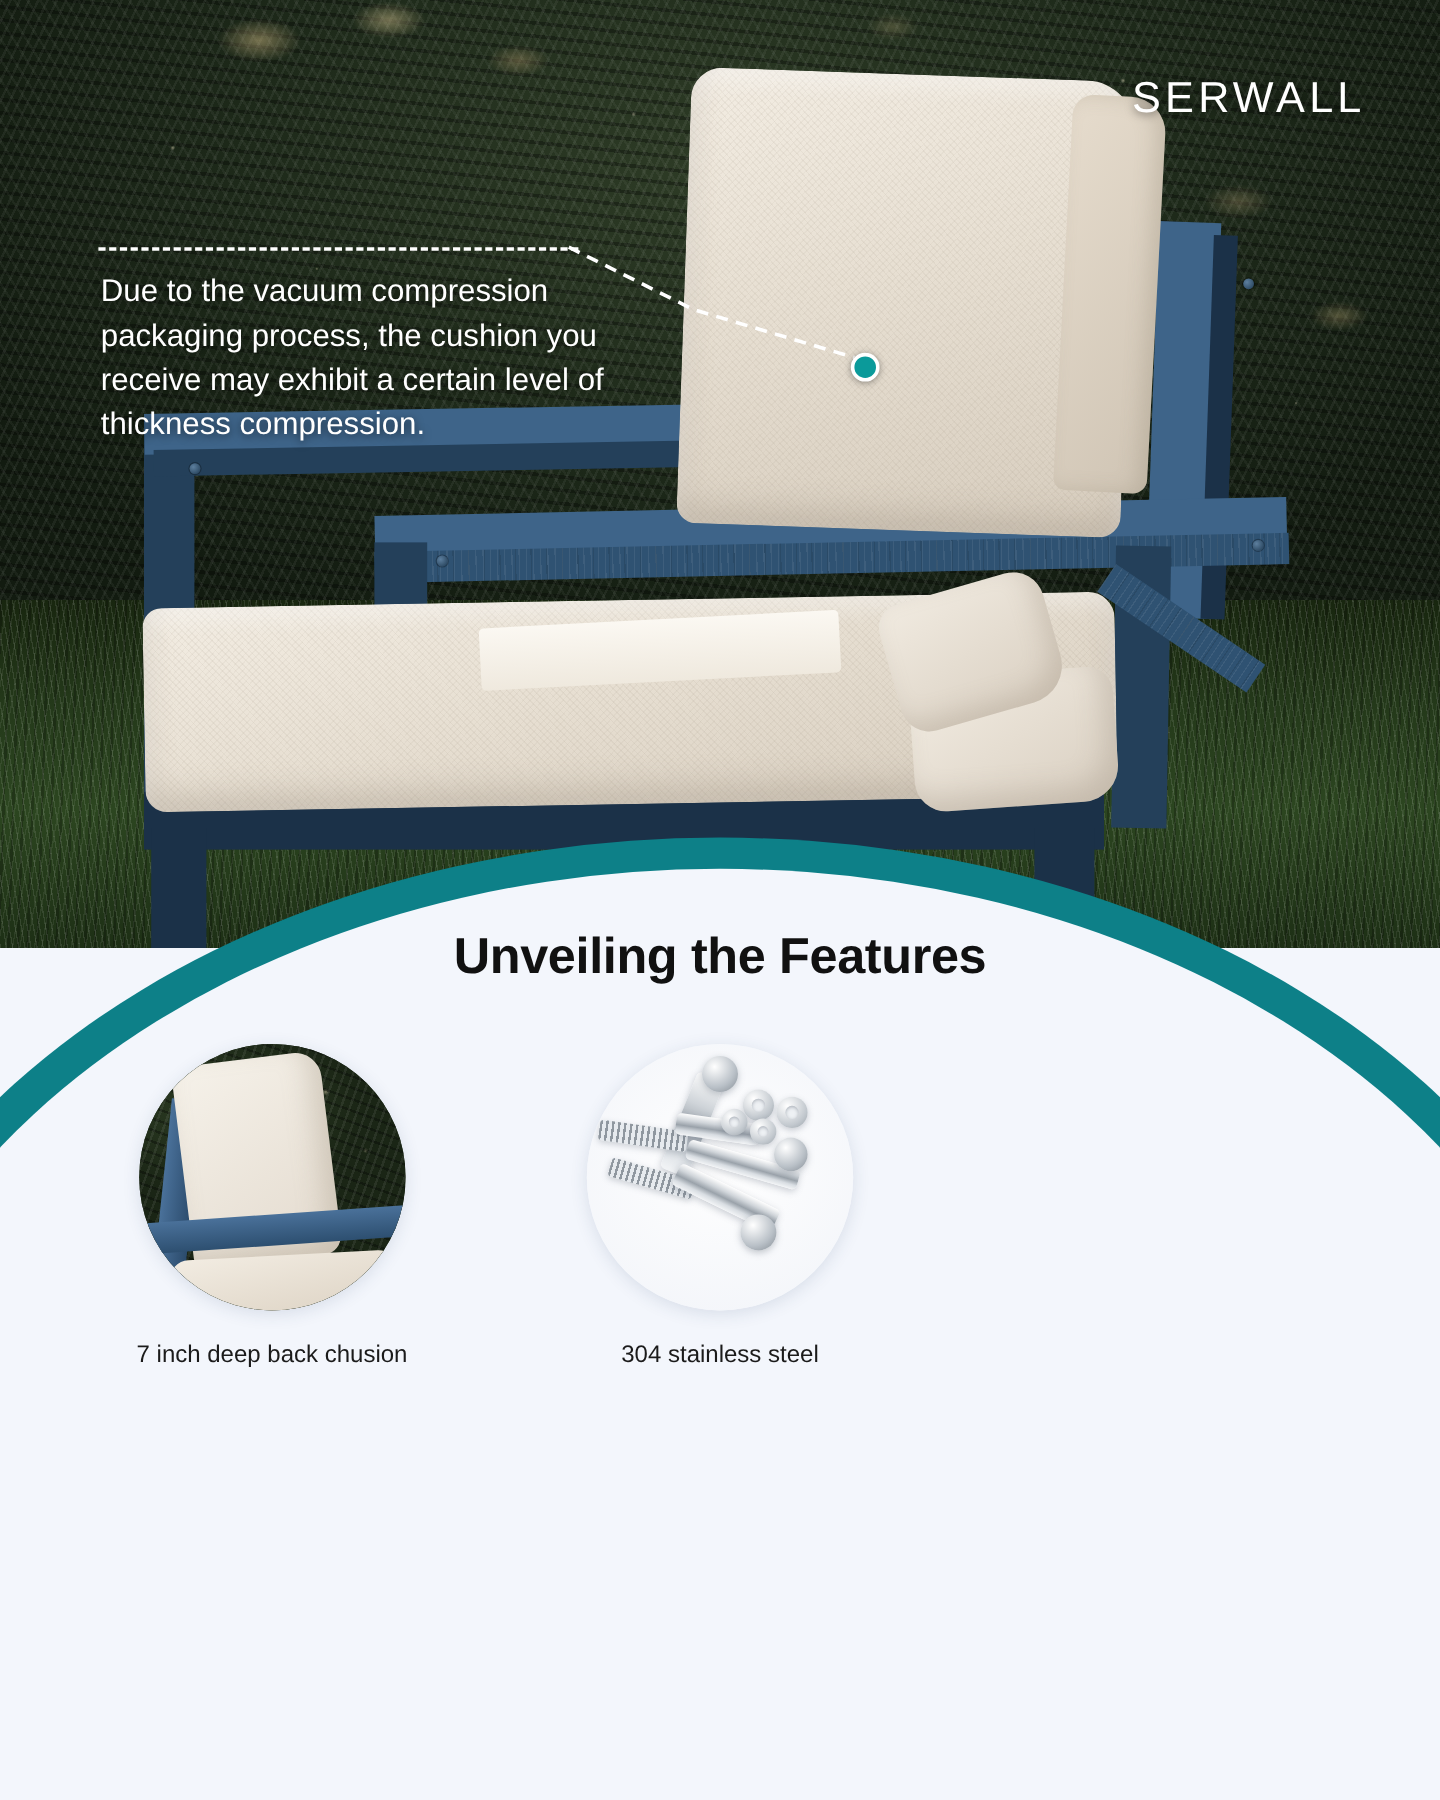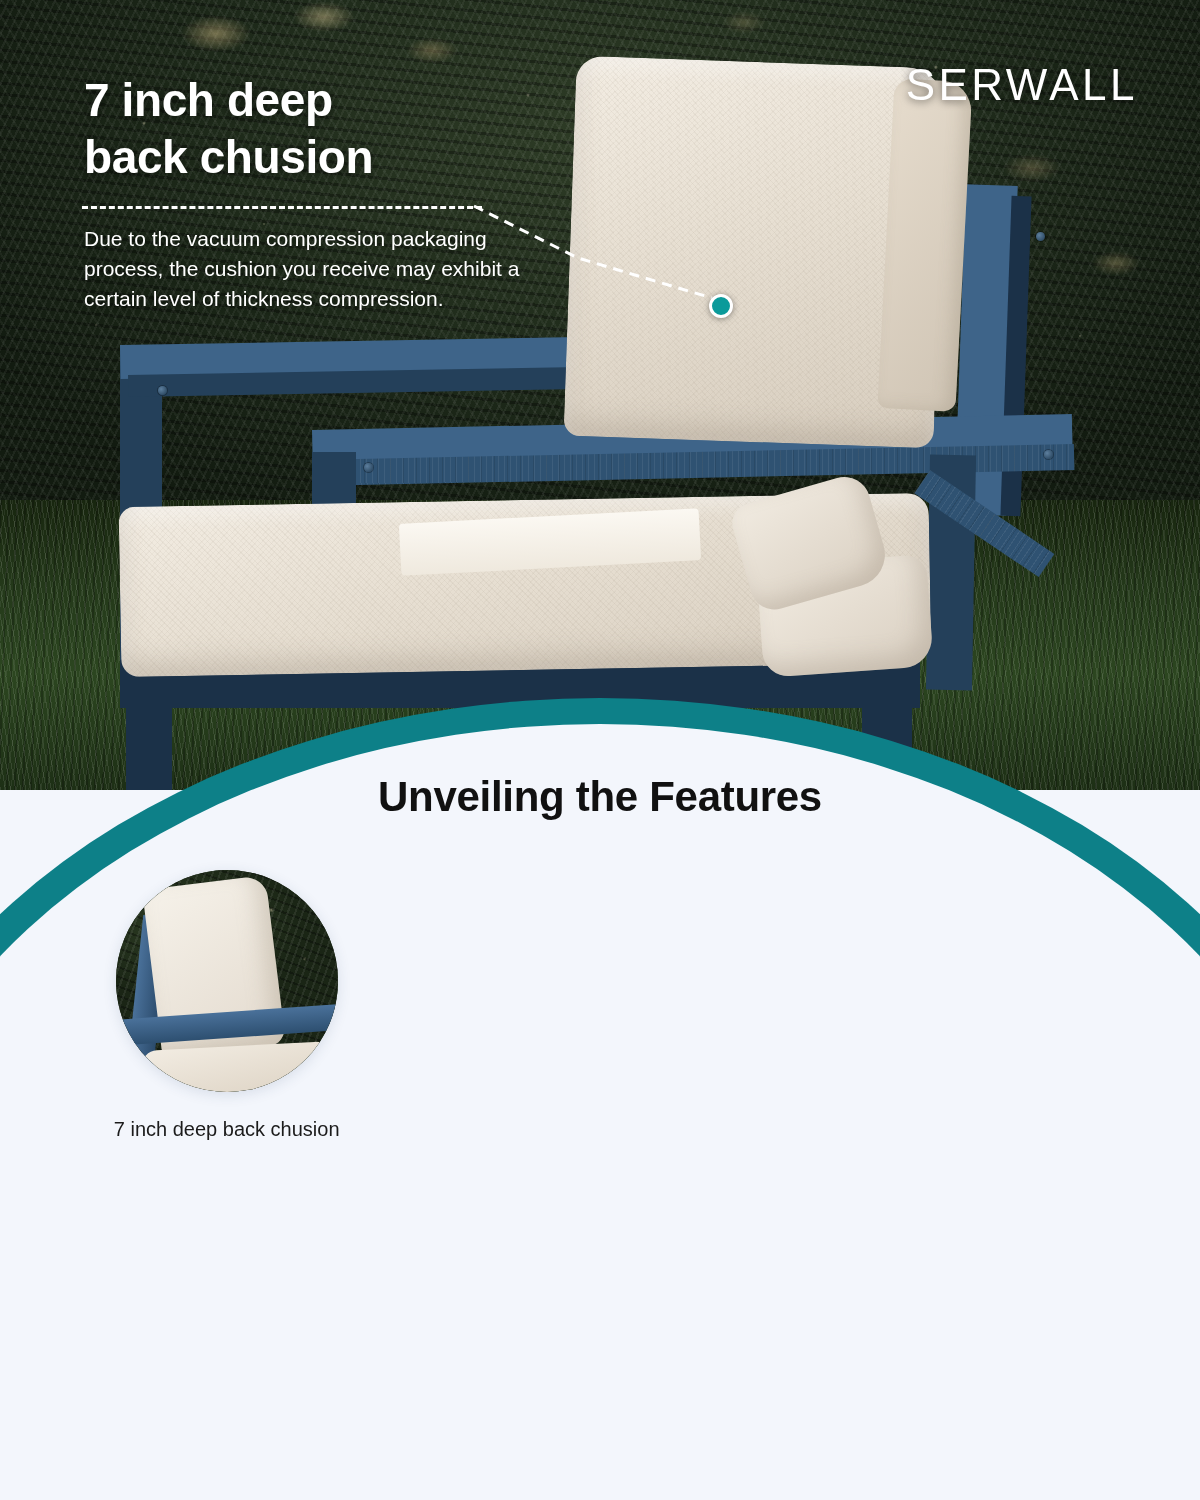--- a/index.html
+++ b/index.html
@@ -123,21 +123,21 @@
     left: 82px; top: 206px;
     width: 400px; height: 0;
     border-top: 3px dashed #ffffff;
   }
 
   .hero-body {
     position: absolute;
     left: 84px; top: 224px;
     width: 440px;
     color: #ffffff;
-    font-size: 21px;
+    font-size: 26px;
     line-height: 1.42;
     font-weight: 400;
     text-shadow: 0 1px 7px rgba(0,0,0,.6);
   }
 
   .leader {
     position: absolute;
     left: 470px; top: 200px;
     width: 270px; height: 120px;
     pointer-events: none;
@@ -151,21 +151,21 @@
     background: #0b9a9a;
     border: 3px solid #ffffff;
     box-shadow: 0 1px 6px rgba(0,0,0,.4);
   }
 
   
   .logo {
     position: absolute;
     right: 62px; top: 60px;
     color: #ffffff;
-    font-size: 44px;
+    font-size: 36px;
     font-weight: 300;
     letter-spacing: 3.5px;
     text-shadow: 0 1px 8px rgba(0,0,0,.6);
     white-space: nowrap;
   }
 
   
   .arc-wrap {
     position: absolute;
     left: 0; top: 640px;
@@ -409,22 +409,20 @@
       <div class="cush fabric" style="left:570px; top:62px; width:370px; height:380px; border-radius:26px 40px 18px 16px; transform:rotate(2deg);"></div>
       <div style="position:absolute; left:886px; top:80px; width:78px; height:330px;
                   background:linear-gradient(120deg,#e6dccd,#cfc4b4); border-radius:18px 30px 12px 10px; transform:rotate(3deg);
                   box-shadow: inset -8px 0 16px rgba(150,138,120,.3);"></div>
 
       <div style="position:absolute; left:740px; top:488px; width:140px; height:110px;
                   background:linear-gradient(160deg,#f1ebe1,#d9cfc1); border-radius:20px 26px 32px 24px; transform:rotate(-16deg);
                   box-shadow: inset -8px -10px 20px rgba(155,143,126,.3);"></div>
     </div>
 
-    <div class="hero-title" style="white-space: pre-line;">7 inch deep
-back chusion</div>
 
     <div class="divider-line"></div>
 
     <svg class="leader" viewBox="0 0 270 120">
       <path d="M 4 6 L 108 58 L 242 98" fill="none" stroke="#ffffff" stroke-width="3" stroke-dasharray="10 7" stroke-linecap="butt"></path>
     </svg>
 
     <div class="dot"></div>
 
     <div class="hero-body">Due to the vacuum compression packaging process, the cushion you receive may exhibit a certain level of thickness compression.</div>
@@ -451,19 +449,39 @@
             <div class="pil"></div>
             <div class="rail"></div>
             <div class="seat"></div>
           </div>
         </div>
         <div class="cap">7 inch deep back chusion</div>
       </div>
 
 
 
+      <div class="cell">
+        <div class="thumb t4">
+          <div class="thumb-inner">
+            <div class="bolt" style="left:76px;  top:24px;  width:24px; height:86px; transform:rotate(22deg);"></div>
+            <div class="bhead" style="left:96px;  top:10px;  width:30px; height:30px;"></div>
+            <div class="thrd" style="left:10px;  top:68px;  width:74px; height:17px; transform:rotate(8deg);"></div>
+            <div class="bolt" style="left:74px;  top:62px;  width:70px; height:18px; transform:rotate(8deg);"></div>
+            <div class="thrd" style="left:18px;  top:104px; width:72px; height:16px; transform:rotate(16deg);"></div>
+            <div class="bolt" style="left:82px;  top:92px;  width:96px; height:17px; transform:rotate(16deg);"></div>
+            <div class="bhead" style="left:156px; top:78px;  width:28px; height:28px;"></div>
+            <div class="bolt" style="left:70px;  top:118px; width:92px; height:20px; transform:rotate(26deg);"></div>
+            <div class="bhead" style="left:128px; top:142px; width:30px; height:30px;"></div>
+            <div class="wash" style="left:130px; top:38px;  width:26px; height:26px;"></div>
+            <div class="wash" style="left:158px; top:44px;  width:26px; height:26px;"></div>
+            <div class="wash" style="left:112px; top:54px;  width:22px; height:22px;"></div>
+            <div class="wash" style="left:136px; top:62px;  width:22px; height:22px;"></div>
+          </div>
+        </div>
+        <div class="cap">304 stainless steel</div>
+      </div>
 
 
 
     </div>
   </div>
 
 </div>
 
 </body></html>

